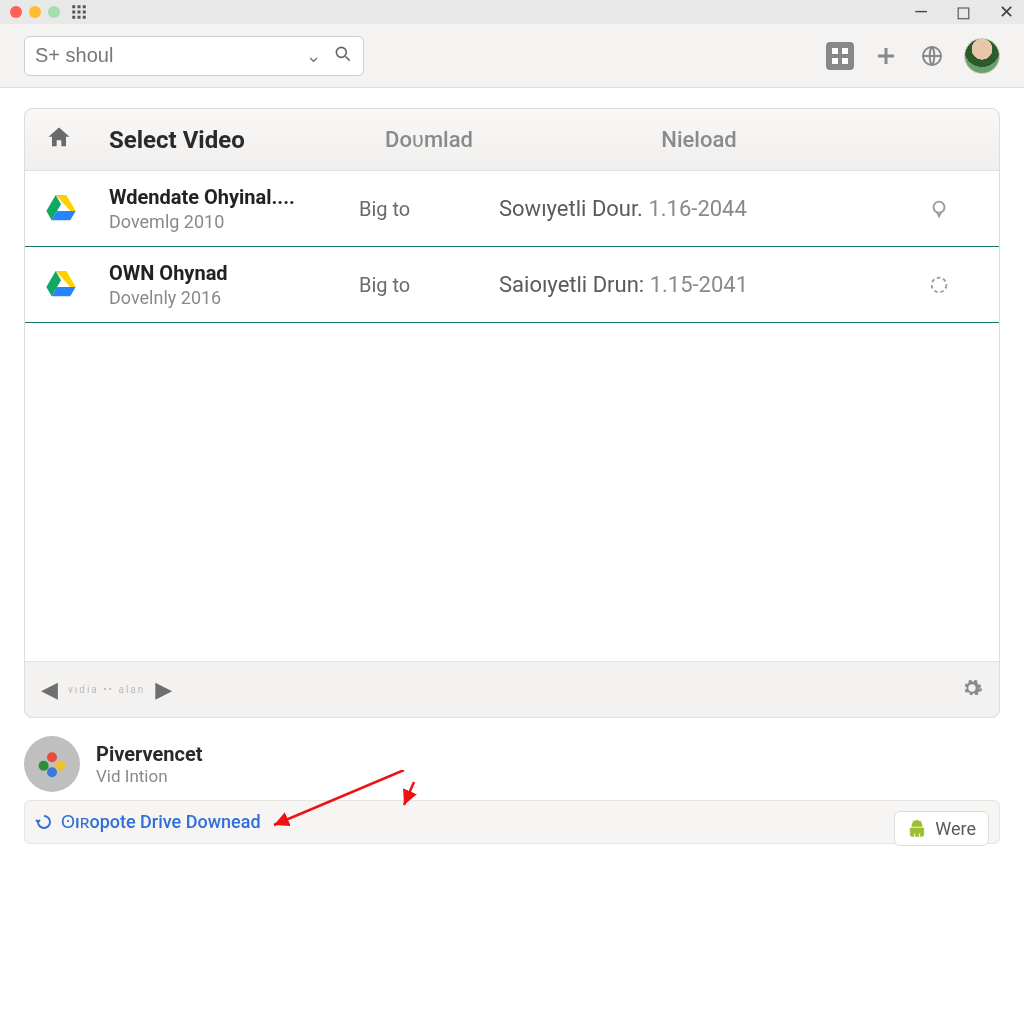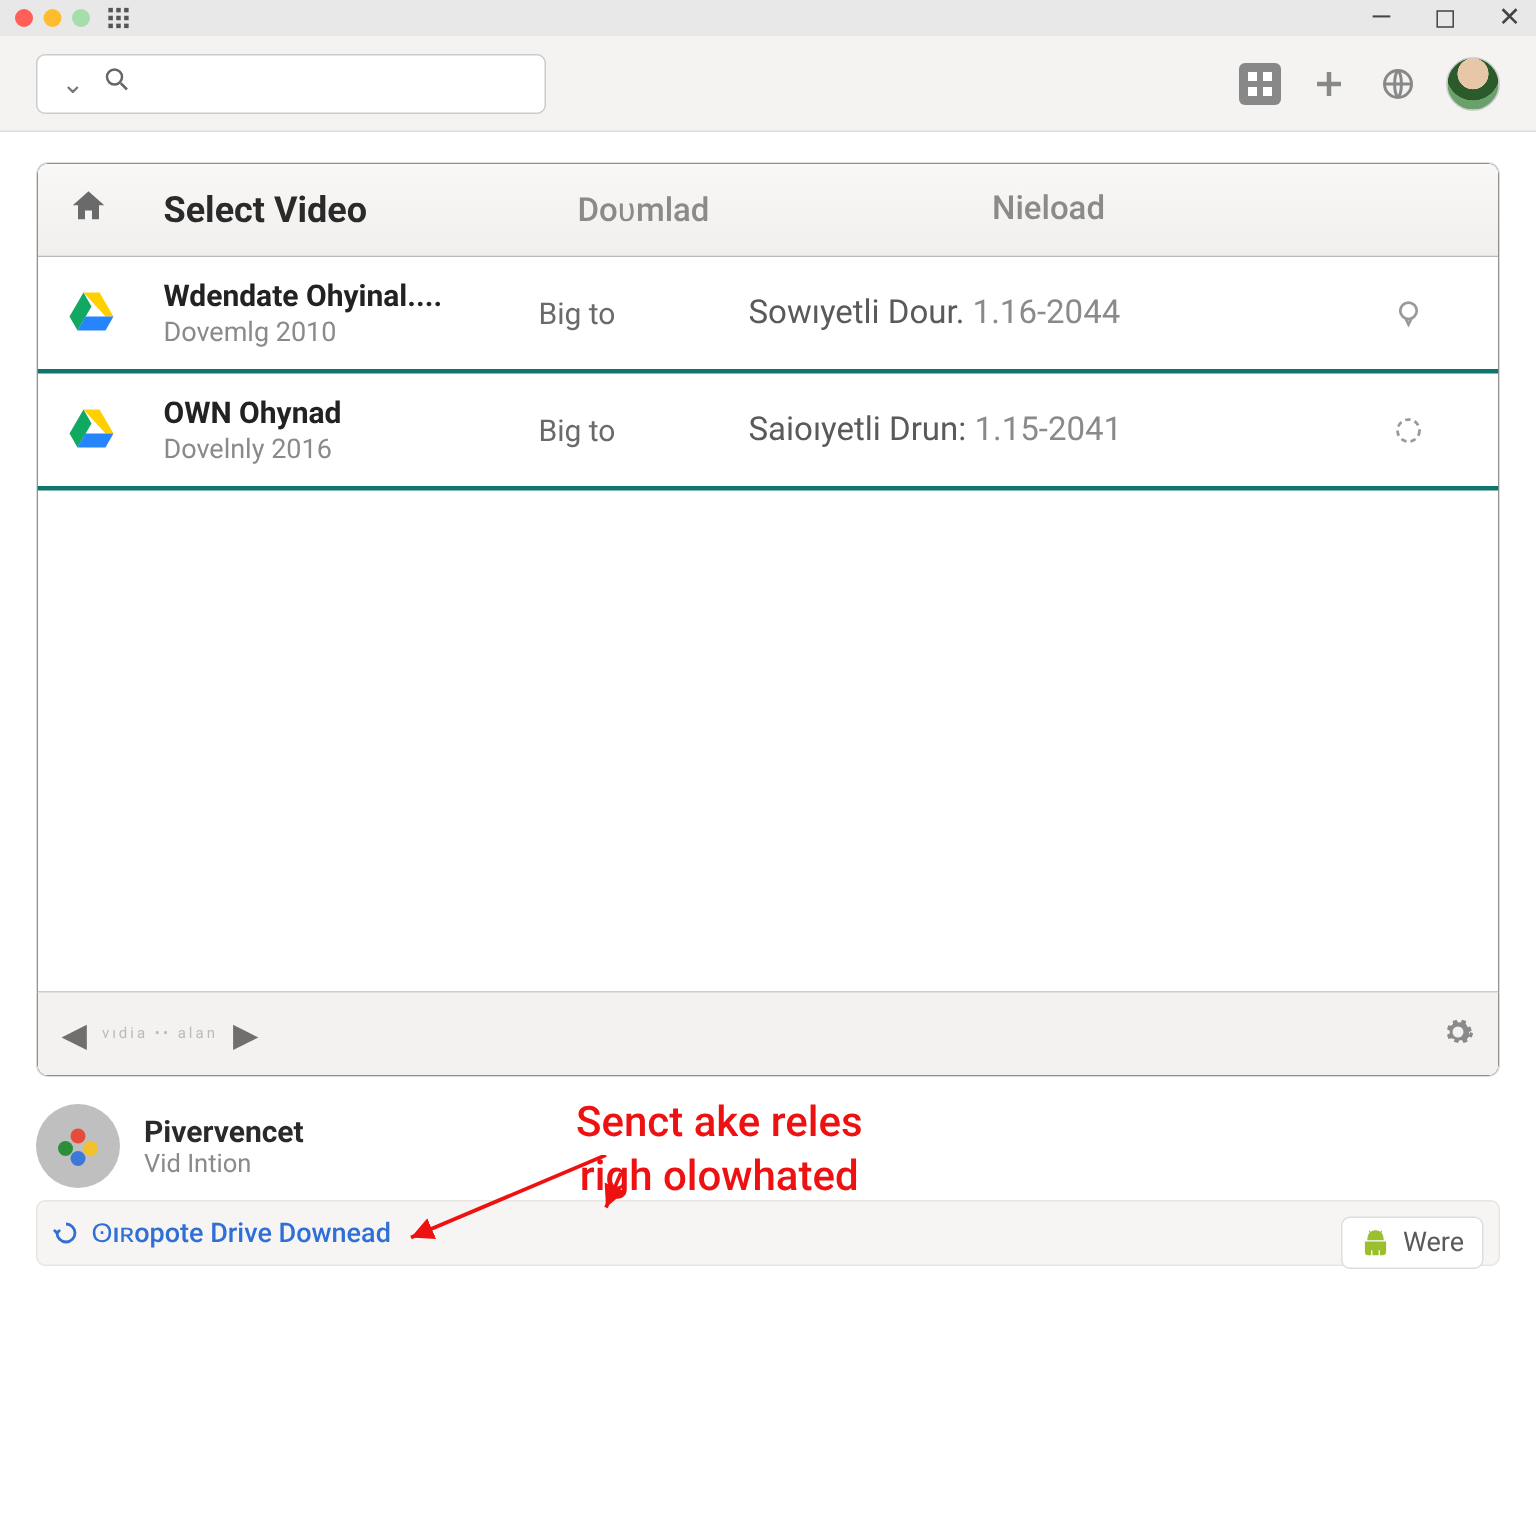--- a/index.html
+++ b/index.html
@@ -19,28 +19,28 @@
   .toolbar { height: 64px; background: #f4f3f2; border-bottom: 1px solid #ddd; display: flex; align-items: center; padding: 0 24px; }
   .searchbox { display: flex; align-items: center; width: 340px; height: 40px; background: #fff; border: 1px solid #ccc; border-radius: 6px; padding: 0 10px; }
   .searchbox input { flex: 1; border: none; outline: none; font-size: 20px; color: #777; background: transparent; }
   .searchbox .chev, .searchbox .mag { color: #777; font-size: 18px; padding: 0 6px; }
   .tb-right { margin-left: auto; display: flex; align-items: center; gap: 18px; }
   .tb-icon { width: 28px; height: 28px; display:flex; align-items:center; justify-content:center; color:#888; }
   .tb-icon.grid { background:#888; color:#fff; border-radius:4px; font-size:14px; }
   .tb-icon svg { width:24px; height:24px; }
   .avatar { width: 36px; height: 36px; border-radius: 50%; overflow:hidden; background: radial-gradient(circle at 50% 30%, #e8c6a8 0 35%, #2b5b2b 36% 60%, #6aa06a 61% 100%); border:1px solid #ccc;}
   
-  .panel { margin: 20px 24px 0 24px; border: 1px solid #ddd; border-radius: 8px; background: #000000; overflow: hidden; }
+  .panel { margin: 20px 24px 0 24px; border: 1px solid #ddd; border-radius: 8px; background: #f0abfc; overflow: hidden; }
   .panel-header { display: grid; grid-template-columns: 64px 250px 140px 1fr 80px; align-items: center; height: 62px; padding: 0 20px; background: linear-gradient(#f9f8f7,#f1efed); border-bottom: 1px solid #e3e1de; }
   .panel-header .home { color:#6a6a6a; }
   .panel-header .home svg { width:28px; height:28px; }
   .panel-header h2 { font-size: 24px; font-weight: 700; color:#2a2a2a; }
   .panel-header .col { font-size: 22px; color:#8a8a8a; font-weight: 500; text-align: center;}
   .rows { background:#fff; min-height: 490px;}
-  .row { display: grid; grid-template-columns: 64px 250px 140px 1fr 80px; align-items: center; padding: 14px 20px; border-bottom: 3px solid #0f766e; }
+  .row { display: grid; grid-template-columns: 64px 250px 140px 1fr 80px; align-items: center; padding: 14px 20px; border-bottom: 1px solid #0f766e; }
   .drive-ico svg { width:32px; height:32px; }
   .r-title { font-size: 20px; font-weight: 700; color:#222; white-space: nowrap; overflow:hidden; text-overflow:ellipsis;}
   .r-sub { font-size: 18px; color:#8a8a8a; margin-top:2px;}
   .r-dl { font-size: 20px; color:#6a6a6a;}
   .r-nl { font-size: 22px; color:#5a5a5a;}
   .r-nl .date { color:#8a8a8a;}
   .r-status { display:flex; justify-content:center; color:#9a9a9a;}
   .r-status svg { width:22px; height:22px; }
   
   .panel-footer { height: 56px; border-top: 1px solid #e3e1de; background:#f4f2f0; display:flex; align-items:center; padding:0 16px; }
@@ -89,20 +89,21 @@
   </div>
   <div class="win-ctrls">
     <span>—</span>
     <span>◻</span>
     <span>✕</span>
   </div>
 </div>
 
 <div class="toolbar">
   <div class="searchbox">
+    <input type="text" value="S+ shoul" style="">
     <span class="chev">⌄</span>
     <span class="mag">
       <svg viewBox="0 0 24 24" width="20" height="20" fill="none" stroke="#666" stroke-width="2">
           <circle cx="10" cy="10" r="6"></circle>
           <line x1="15" y1="15" x2="20" y2="20"></line>
         </svg>
     </span>
   </div>
   <div class="tb-right">
     <div class="tb-icon grid">
@@ -216,22 +217,20 @@
         <circle cx="14" cy="26" r="6" fill="#2b8f3a"></circle>
         <circle cx="34" cy="26" r="6" fill="#f3c12b"></circle>
         <circle cx="24" cy="34" r="6" fill="#3b78d8"></circle>
       </svg>
   </div>
   <div>
     <div class="acct-name">Pivervencet</div>
     <div class="acct-sub">Vid Intion</div>
   </div>
 
-  <div class="annot">Senct ake reles
-righ olowhated</div>
   <svg class="annot-arrows" width="180" height="70">
     <defs>
         <marker id="ah" markerWidth="8" markerHeight="8" refX="6" refY="3" orient="auto">
           <path d="M0,0 L6,3 L0,6 z" fill="#e11"></path>
         </marker>
       </defs>
     <line x1="150" y1="0" x2="20" y2="55" stroke="#e11" stroke-width="2.5" marker-end="url(#ah)"></line>
     <line x1="160" y1="12" x2="150" y2="35" stroke="#e11" stroke-width="2.5" marker-end="url(#ah)"></line>
   </svg>
 </div>

